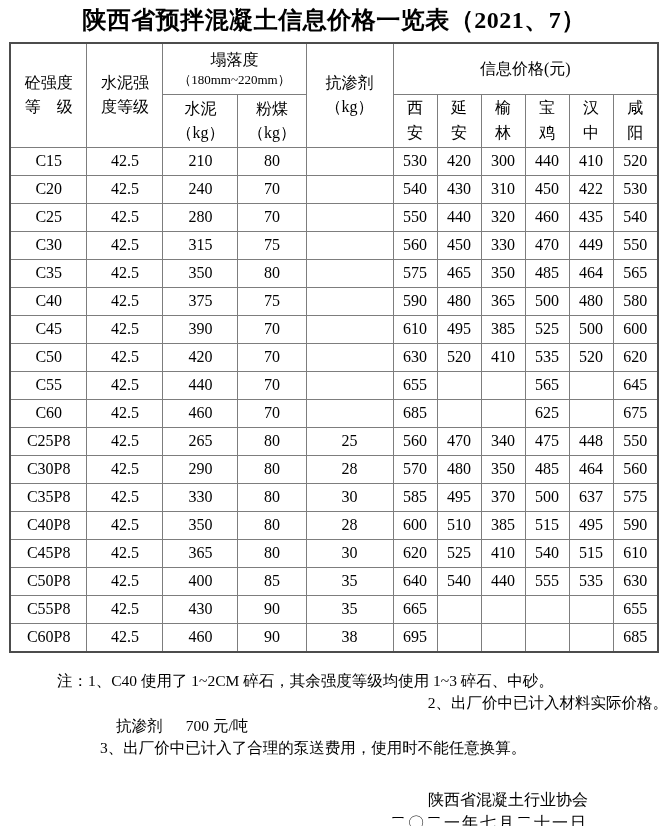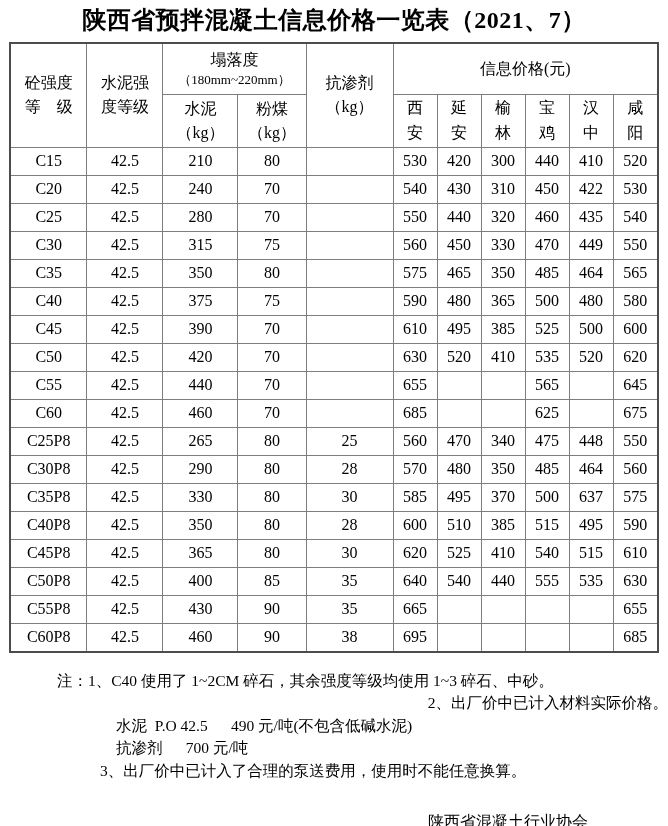--- a/index.html
+++ b/index.html
@@ -356,21 +356,20 @@
           <td></td>
           <td></td>
           <td>685</td>
         </tr>
       </tbody>
   </table>
 
   <div class="notes">
     <p class="note-0">注：1、C40 使用了 1~2CM 碎石，其余强度等级均使用 1~3 碎石、中砂。</p>
     <p class="note-1">2、出厂价中已计入材料实际价格。</p>
-    <p class="note-2">水泥  P.O 42.5      490 元/吨(不包含低碱水泥)</p>
     <p class="note-3">抗渗剂      700 元/吨</p>
     <p class="note-4">3、出厂价中已计入了合理的泵送费用，使用时不能任意换算。</p>
   </div>
 
   <div class="footer">
     <p class="footer-org">陕西省混凝土行业协会</p>
     <p class="footer-date">二〇二一年七月二十一日</p>
   </div>
 
 </div>

